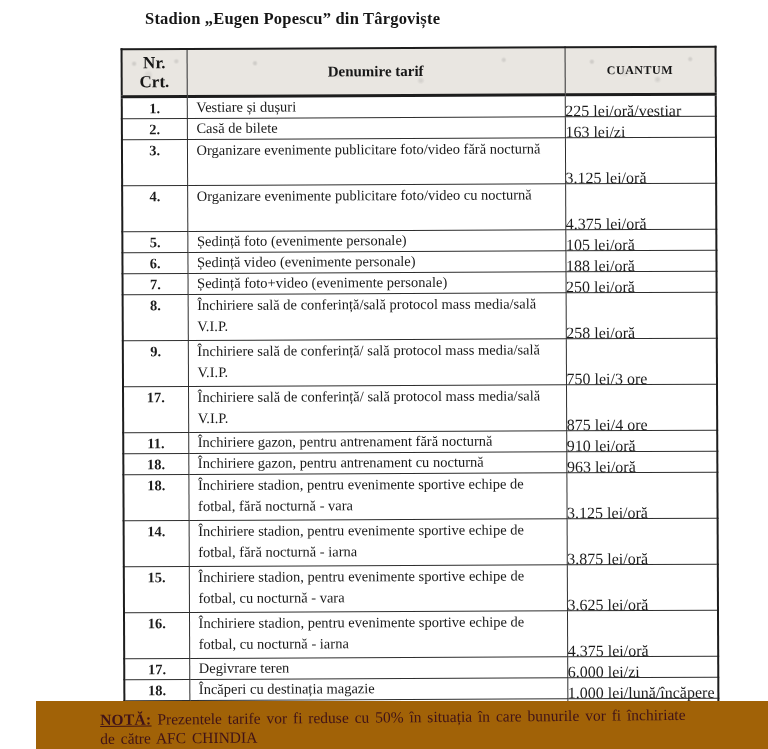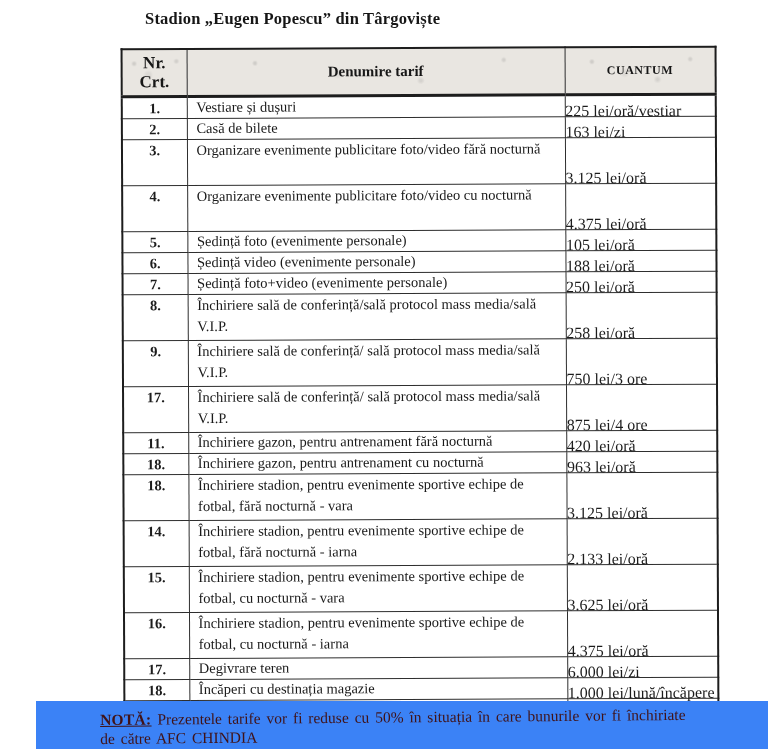--- a/index.html
+++ b/index.html
@@ -82,21 +82,21 @@
     position:relative;
     top:4px;
     display:inline-block;
     line-height:16px;
     background:transparent;
   }
   .note-banner {
     position:absolute;
     left:36px; top:701px;
     width:732px; height:48px;
-    background:#3b82f6;
+    background:#a16207;
   }
   .note-text {
     position:absolute;
     left:64px; top:9px;
     width:648px;
     font-size:15.5px;
     line-height:19px;
     color:#401318;
     transform:rotate(-0.5deg);
     transform-origin:left top;
@@ -175,36 +175,36 @@
         <td class="cua"><span>750 lei/3 ore</span></td>
       </tr>
       <tr class="h2">
         <td class="nr">17.</td>
         <td class="den">Închiriere sală de conferință/ sală protocol mass media/sală V.I.P.</td>
         <td class="cua"><span>875 lei/4 ore</span></td>
       </tr>
       <tr class="h1">
         <td class="nr">11.</td>
         <td class="den">Închiriere gazon, pentru antrenament fără nocturnă</td>
-        <td class="cua"><span>420 lei/oră</span></td>
+        <td class="cua"><span>910 lei/oră</span></td>
       </tr>
       <tr class="h1">
         <td class="nr">18.</td>
         <td class="den">Închiriere gazon, pentru antrenament cu nocturnă</td>
         <td class="cua"><span>963 lei/oră</span></td>
       </tr>
       <tr class="h2">
         <td class="nr">18.</td>
         <td class="den">Închiriere stadion, pentru evenimente sportive echipe de fotbal, fără nocturnă - vara</td>
         <td class="cua"><span>3.125 lei/oră</span></td>
       </tr>
       <tr class="h2">
         <td class="nr">14.</td>
         <td class="den">Închiriere stadion, pentru evenimente sportive echipe de fotbal, fără nocturnă - iarna</td>
-        <td class="cua"><span>2.133 lei/oră</span></td>
+        <td class="cua"><span>3.875 lei/oră</span></td>
       </tr>
       <tr class="h2">
         <td class="nr">15.</td>
         <td class="den">Închiriere stadion, pentru evenimente sportive echipe de fotbal, cu nocturnă - vara</td>
         <td class="cua"><span>3.625 lei/oră</span></td>
       </tr>
       <tr class="h2">
         <td class="nr">16.</td>
         <td class="den">Închiriere stadion, pentru evenimente sportive echipe de fotbal, cu nocturnă - iarna</td>
         <td class="cua"><span>4.375 lei/oră</span></td>

